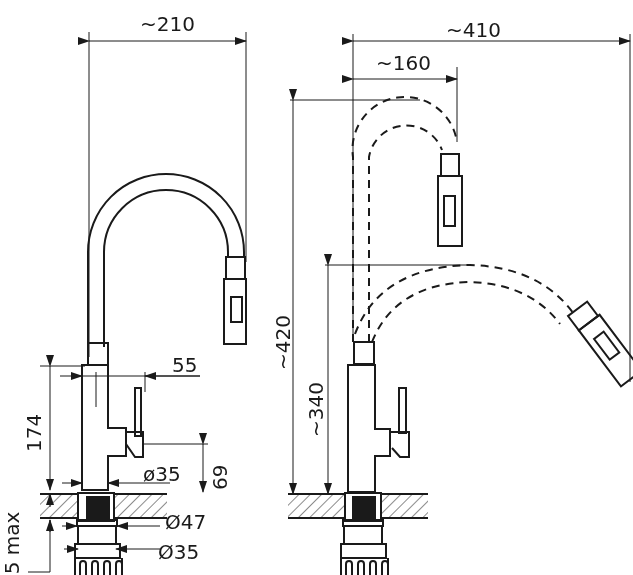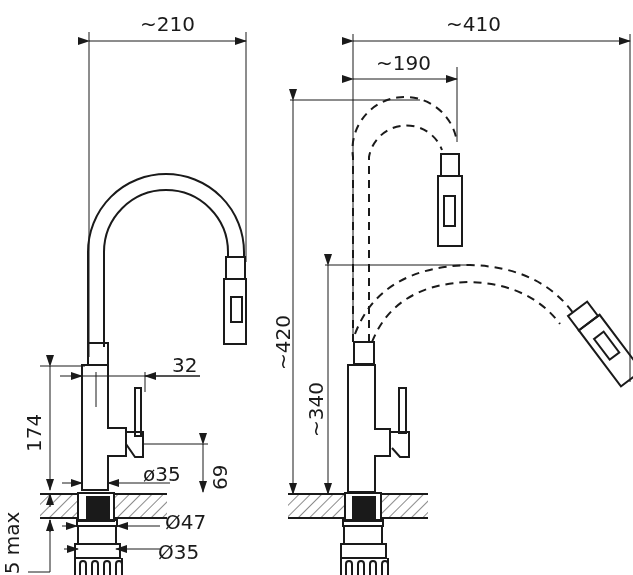--- a/index.html
+++ b/index.html
@@ -136,25 +136,25 @@
     <rect class="ln" x="341" y="532" width="45" height="14"></rect>
     <path class="ln" d="M341,546 L341,572 L388,572 L388,546"></path>
     <path class="ln" d="M346,572 L346,552 A3,3 0 0 1 352,552 L352,572"></path>
     <path class="ln" d="M358,572 L358,552 A3,3 0 0 1 364,552 L364,572"></path>
     <path class="ln" d="M370,572 L370,552 A3,3 0 0 1 376,552 L376,572"></path>
     <path class="ln" d="M382,572 L382,552 A3,3 0 0 1 388,552 L388,572"></path>
   </g>
 </svg>
 
 <span class="lbl" style="left:140px;top:2px;">~210</span>
-<span class="lbl" style="left:172px;top:343px;">32</span>
+<span class="lbl" style="left:172px;top:343px;">55</span>
 <span class="lbl rot" style="left:24px;top:440px;">174</span>
 <span class="lbl" style="left:143px;top:452px;">ø35</span>
 <span class="lbl rot" style="left:210px;top:478px;">69</span>
 <span class="lbl" style="left:165px;top:500px;">Ø47</span>
 <span class="lbl" style="left:158px;top:530px;">Ø35</span>
 <span class="lbl rot" style="left:2px;top:575px;">35 max</span>
 
-<span class="lbl" style="left:446px;top:2px;">~410</span>
-<span class="lbl" style="left:376px;top:41px;">~190</span>
+<span class="lbl" style="left:446px;top:8px;">~410</span>
+<span class="lbl" style="left:376px;top:41px;">~160</span>
 <span class="lbl rot" style="left:273px;top:358px;">~420</span>
 <span class="lbl rot" style="left:306px;top:425px;">~340</span>
 </div>
 
 </body></html>

